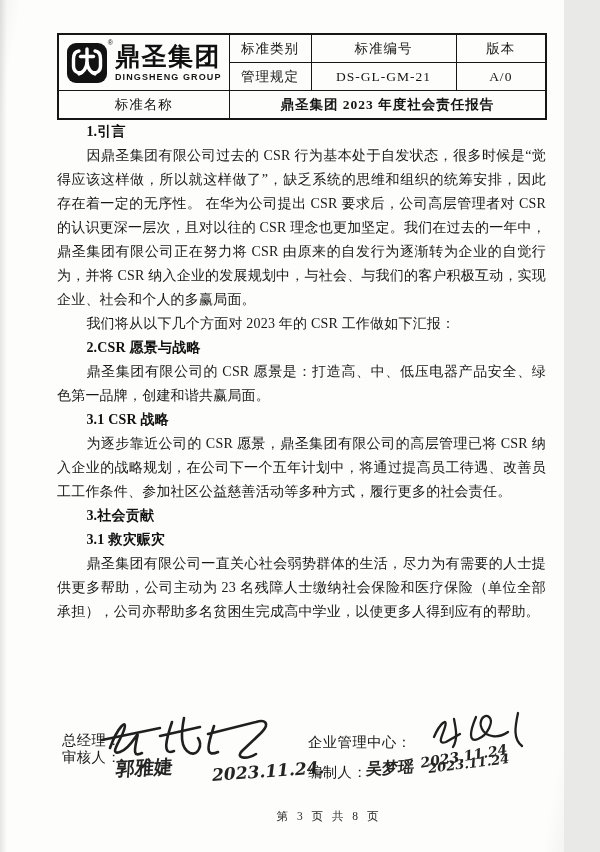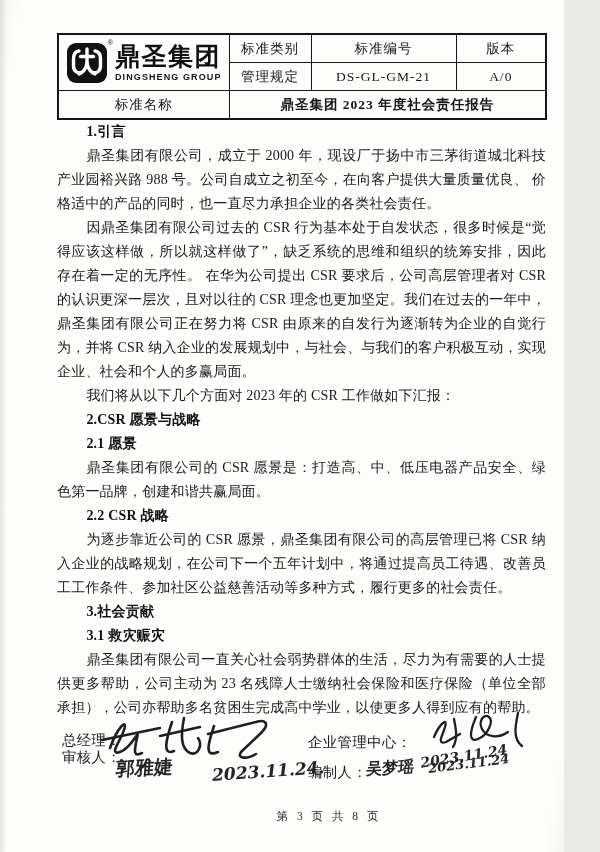--- a/index.html
+++ b/index.html
@@ -127,27 +127,25 @@
     </tr>
     <tr>
       <td>标准名称</td>
       <td colspan="3" class="std-name-val">鼎圣集团 2023 年度社会责任报告</td>
     </tr>
   </tbody>
     </table>
 
   <div class="doc-body">
       <p class="para heading">1.引言</p>
-      <p class="para">鼎圣集团有限公司，成立于 2000 年，现设厂于扬中市三茅街道城北科技产业园裕兴路 988 号。公司自成立之初至今，在向客户提供大量质量优良、 价格适中的产品的同时，也一直尽力承担企业的各类社会责任。</p>
       <p class="para">因鼎圣集团有限公司过去的 CSR 行为基本处于自发状态，很多时候是“觉得应该这样做，所以就这样做了”，缺乏系统的思维和组织的统筹安排，因此存在着一定的无序性。 在华为公司提出 CSR 要求后，公司高层管理者对 CSR 的认识更深一层次，且对以往的 CSR 理念也更加坚定。我们在过去的一年中，鼎圣集团有限公司正在努力将 CSR 由原来的自发行为逐渐转为企业的自觉行为，并将 CSR 纳入企业的发展规划中，与社会、与我们的客户积极互动，实现企业、社会和个人的多赢局面。</p>
       <p class="para">我们将从以下几个方面对 2023 年的 CSR 工作做如下汇报：</p>
       <p class="para heading">2.CSR 愿景与战略</p>
-      <p class="para heading">2.1 愿景</p>
       <p class="para">鼎圣集团有限公司的 CSR 愿景是：打造高、中、低压电器产品安全、绿色第一品牌，创建和谐共赢局面。</p>
-      <p class="para heading">2.2 CSR 战略</p>
+      <p class="para heading">3.1 CSR 战略</p>
       <p class="para">为逐步靠近公司的 CSR 愿景，鼎圣集团有限公司的高层管理已将 CSR 纳入企业的战略规划，在公司下一个五年计划中，将通过提高员工待遇、改善员工工作条件、参加社区公益慈善活动等多种方式，履行更多的社会责任。</p>
       <p class="para heading">3.社会贡献</p>
       <p class="para heading">3.1 救灾赈灾</p>
       <p class="para">鼎圣集团有限公司一直关心社会弱势群体的生活，尽力为有需要的人士提供更多帮助，公司主动为 23 名残障人士缴纳社会保险和医疗保险（单位全部承担），公司亦帮助多名贫困生完成高中学业，以使更多人得到应有的帮助。</p>
     </div>
 
   <div>
     <span class="sig-label" style="left:62px;top:731px;">总经理：</span>
     <svg class="scrawl" style="left:96px;top:708px;" width="180" height="62" viewBox="0 0 180 62">
       <path stroke-width="2.6" d="M14 40 C22 18 32 10 28 22 C25 32 12 48 24 44 C36 40 44 18 41 30 C39 40 36 50 46 45"></path>

